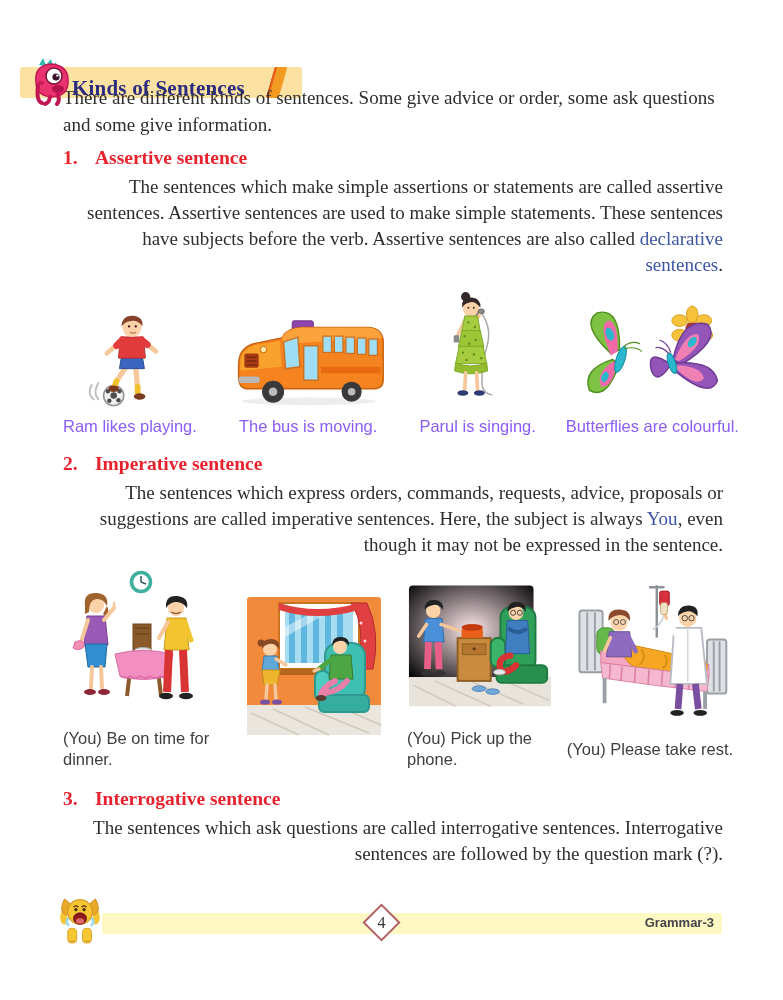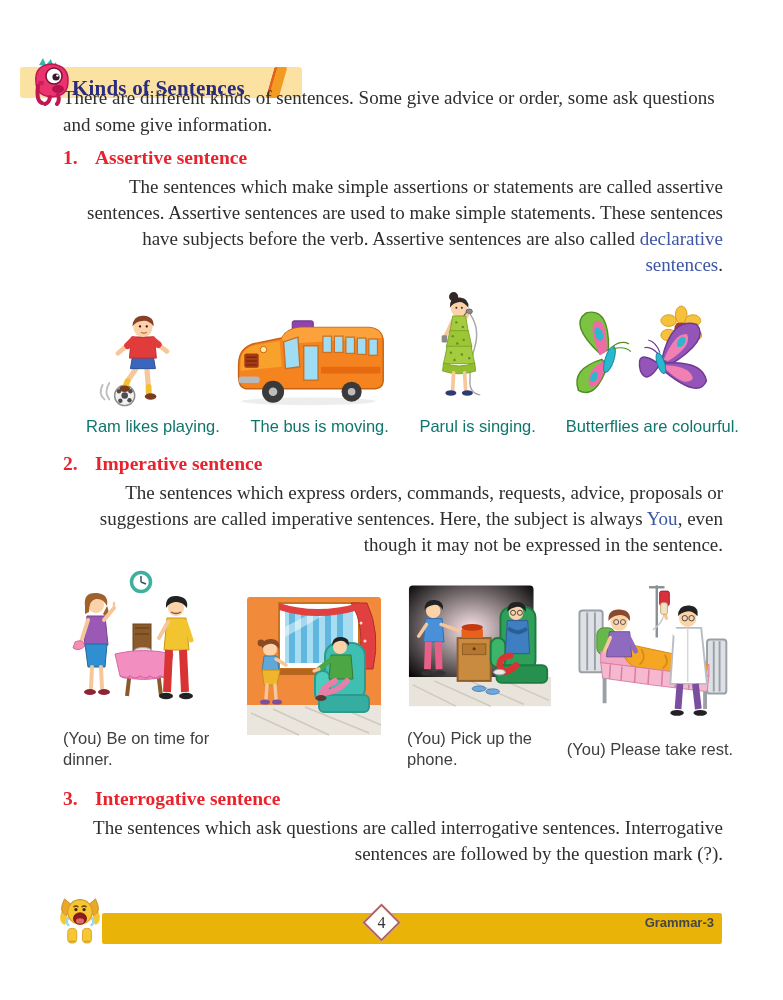--- a/index.html
+++ b/index.html
@@ -52,36 +52,36 @@
     margin-left: 16px; font-size: 19px; line-height: 26px; text-align: right;
   }
   .hl-blue { color: #3C55A5; }
 
   
   .ex-row { display: flex; justify-content: space-between; align-items: flex-end; }
   .row1 { width: 676px; margin: 12px 0 0 0; }
   .row1 .ex-fig { display: flex; flex-direction: column; align-items: center; }
   .row1 .cap {
     font-family: "Liberation Sans", sans-serif;
-    font-size: 16.5px; color: #0f766e; margin-top: 9px; white-space: nowrap; margin-left: 23px;
+    font-size: 16.5px; color: #8b5cf6; margin-top: 9px; white-space: nowrap;
   }
   .row2 { width: 672px; margin: 8px 0 0 0; align-items: center; }
   .row2 .ex-fig { display: flex; flex-direction: column; align-items: flex-start; }
   .row2 .img-slot { height: 150px; display:flex; align-items:flex-end; }
   .row2 .cap {
     font-family: "Liberation Sans", sans-serif;
     font-size: 16.5px; line-height: 21px; color: #3E3E3E; margin-top: 12px;
   }
   .mt-sec { margin-top: 15px; }
 
   
   .footer-bar {
     position: absolute; left: 102px; top: 913px;
-    width: 620px; height: 31px;
-    background: #eab308; border-radius: 2px; text-align: right;
+    width: 620px; height: 21px;
+    background: #fef9c3; border-radius: 2px; text-align: right;
   }
   .book-label {
     position: absolute; right: 8px; top: 2px;
     font-family: "Liberation Sans", sans-serif;
     font-size: 13px; font-weight: bold; color: #44464A;
   }
   .diamond {
     position: absolute; left: 368px; top: 909px;
     width: 27px; height: 27px;
     background: #ffffff; border: 2px solid #B06262;

